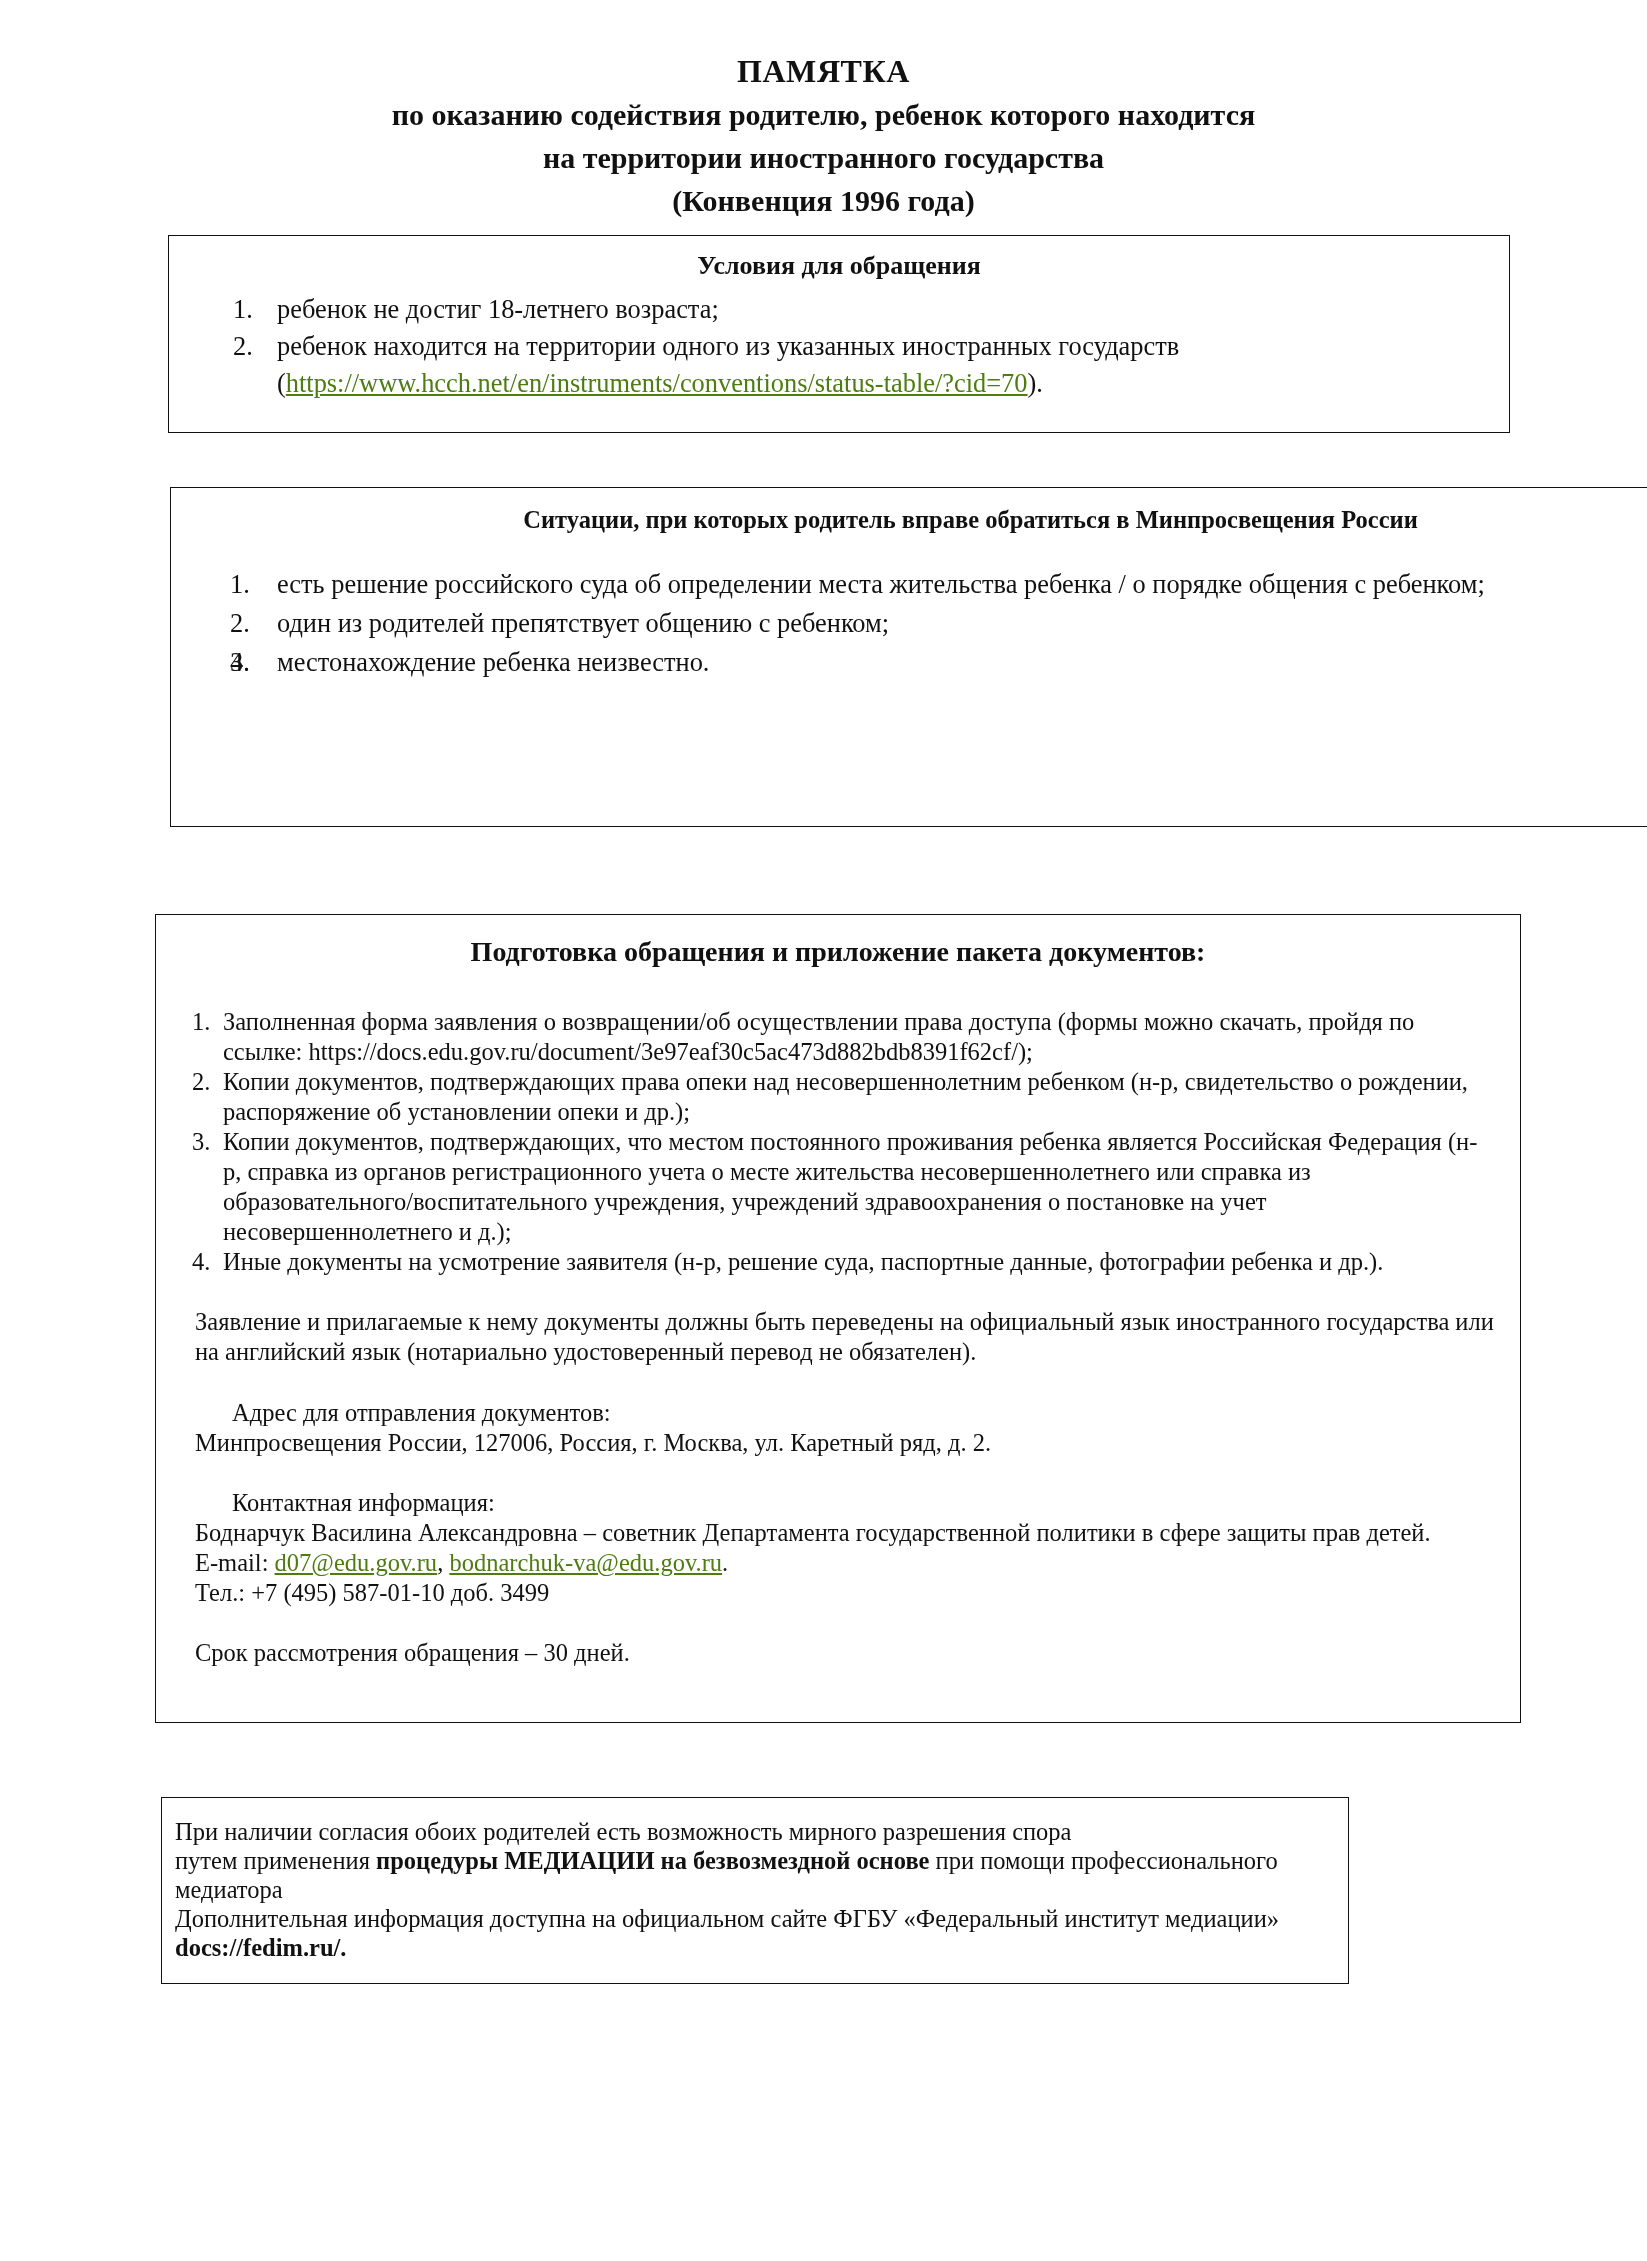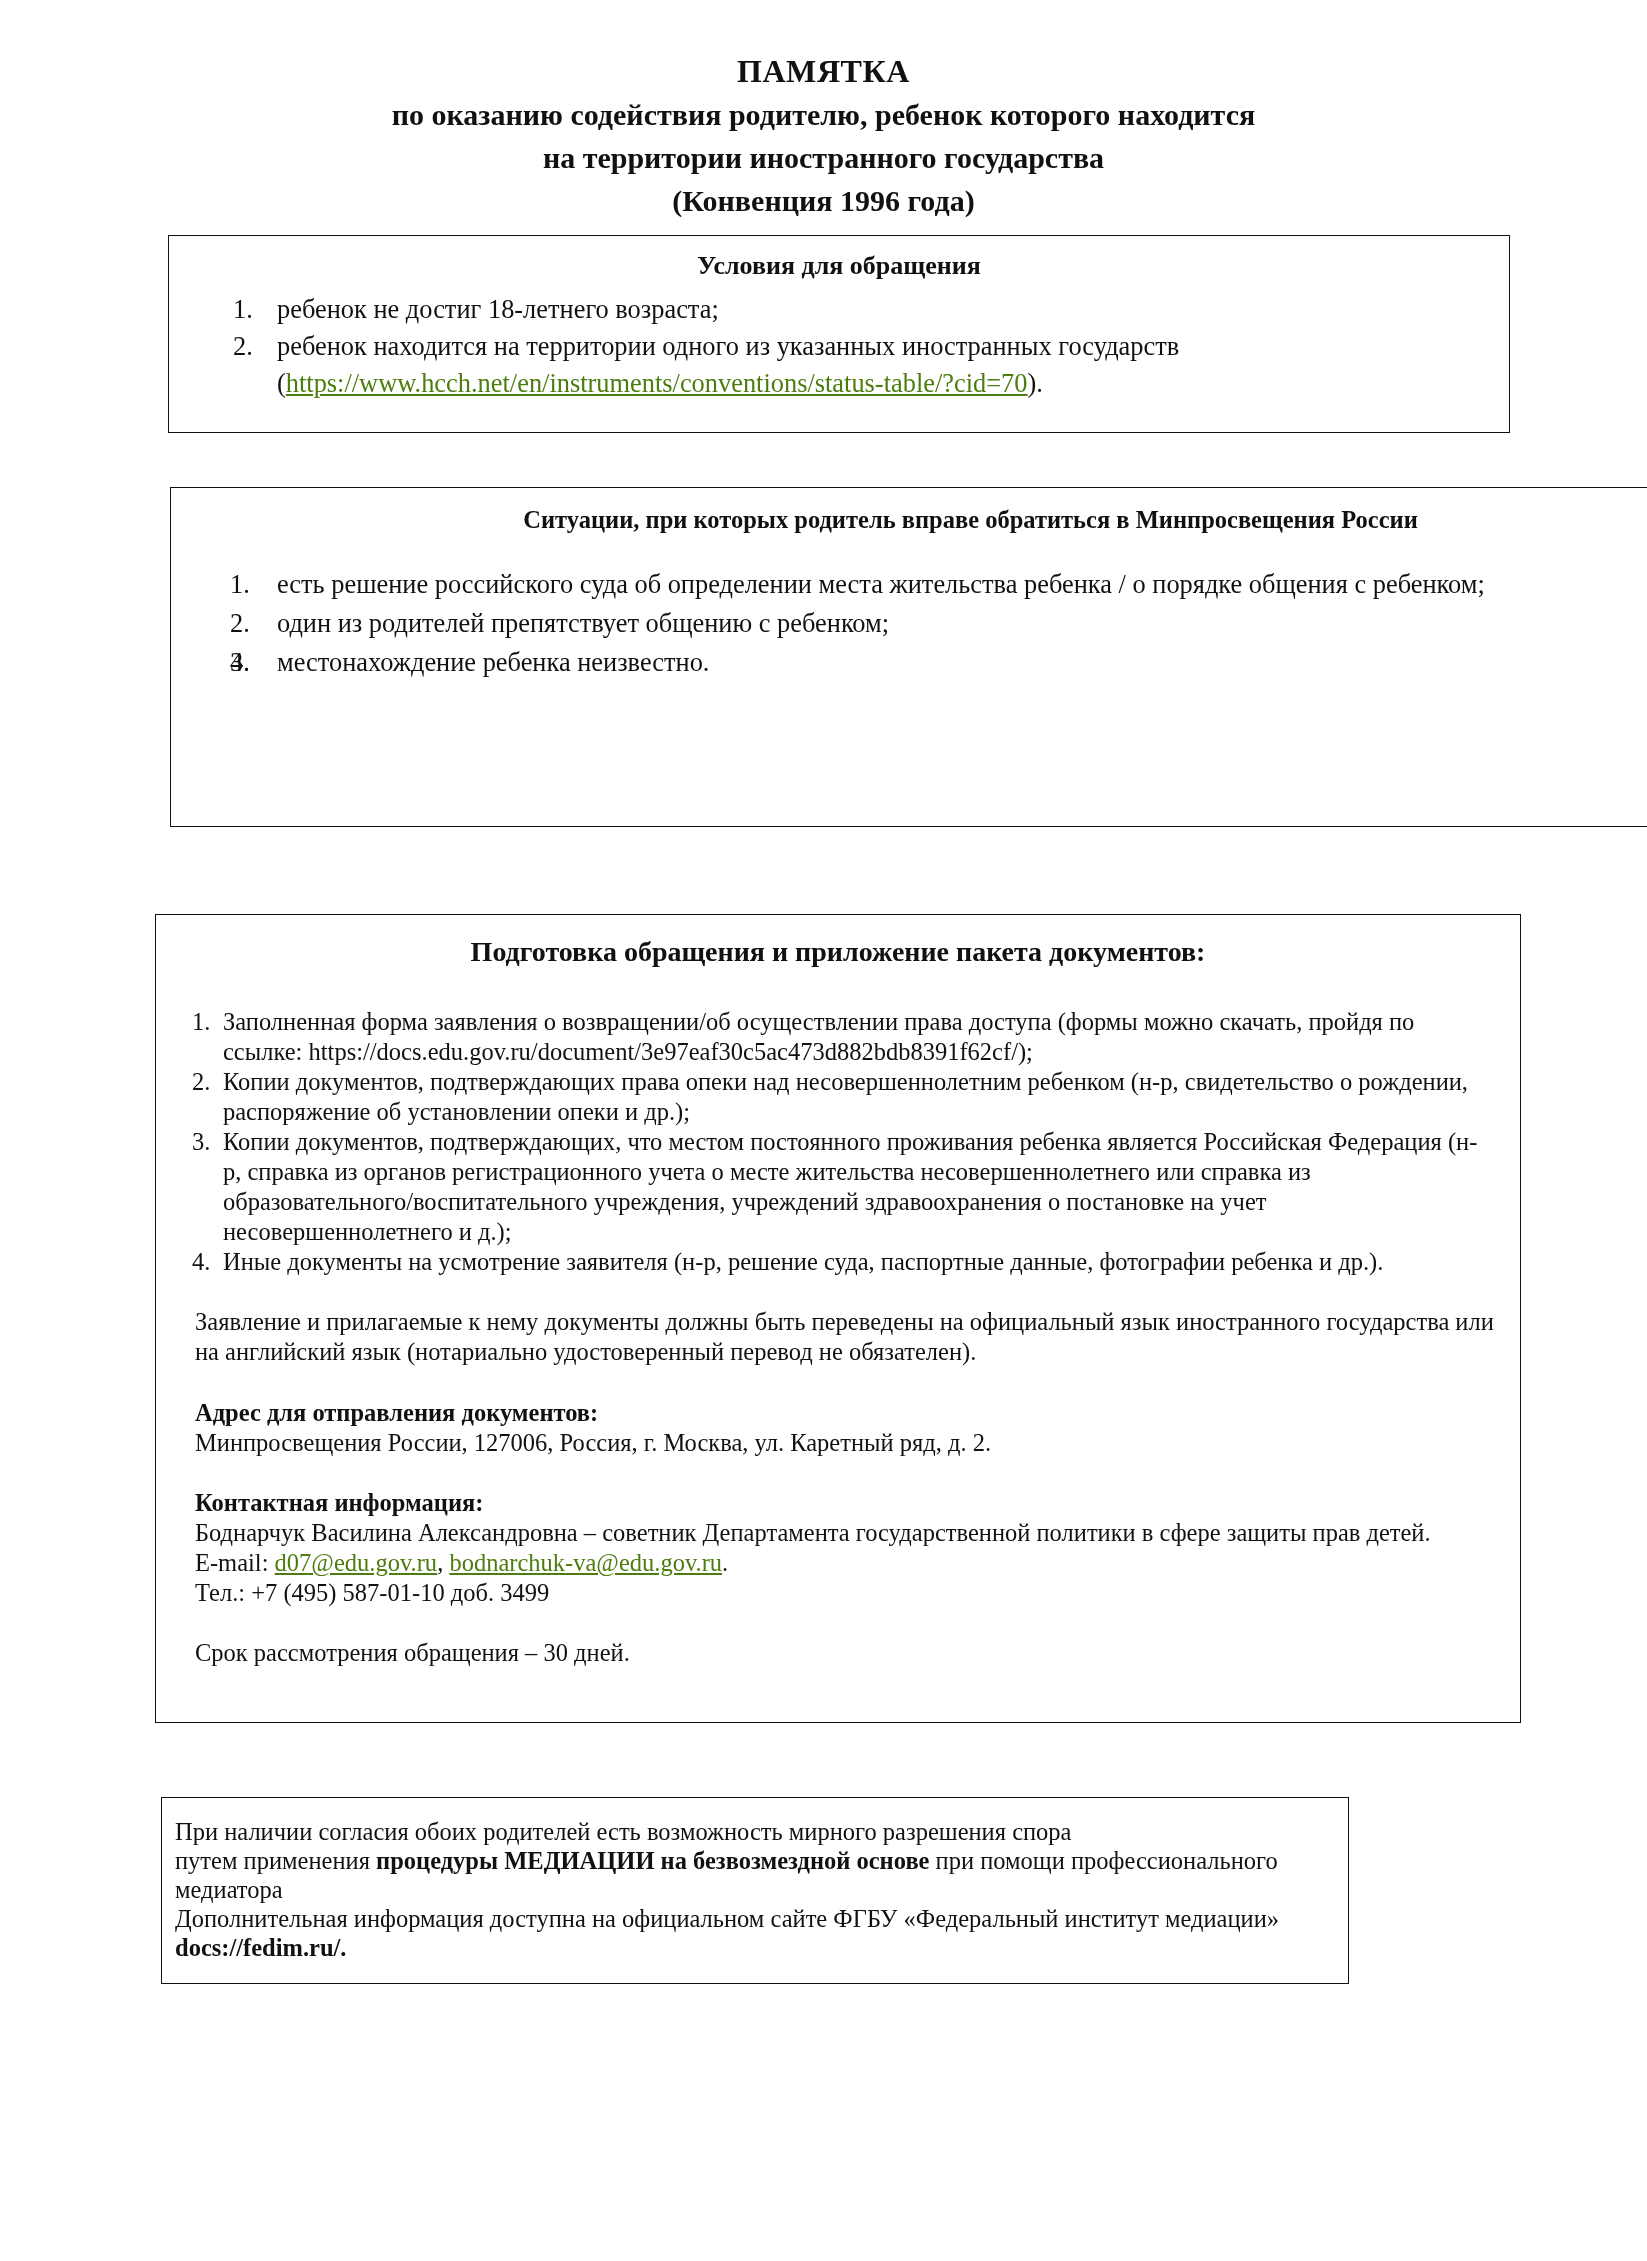--- a/index.html
+++ b/index.html
@@ -32,21 +32,21 @@
   
   #box3 { left: 155px; top: 914px; width: 1366px; height: 809px; }
   #box3 .box-head { font-size: 28px; line-height: 36px; margin-top: 19.3px; }
   #box3 ol.list { margin-top: 37px; margin-left: 36px; margin-right: 26px; font-size: 24.5px; line-height: 30px; }
   #box3 ol.list li { padding-left: 31px; }
   #box3 .para { margin-left: 39px; margin-right: 19.3px; font-size: 24.5px; line-height: 30px; }
   #box3 .para.translate { margin-top: 30px; }
   #box3 .para.addr { margin-top: 31px; }
   #box3 .para.contact { margin-top: 30px; }
   #box3 .para.term { margin-top: 30px; }
-  #box3 .bold { font-weight: bold; }
+  #box3 .bold { font-weight: normal; margin-left: 37px; }
 
   
   #box4 { left: 161px; top: 1797px; width: 1188px; height: 187px; text-align: left; }
   #box4 .med { margin-top: 19.3px; font-size: 24.5px; line-height: 29px; padding: 0 13px; }
   #box4 .b { font-weight: bold; }
 </style>
 </head>
 <body>
 
 <div class="title-block">

